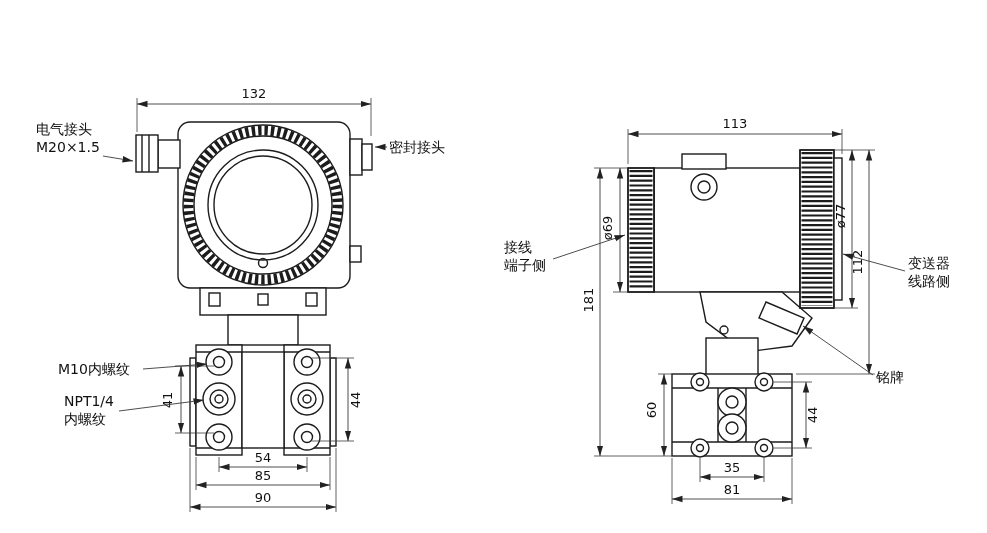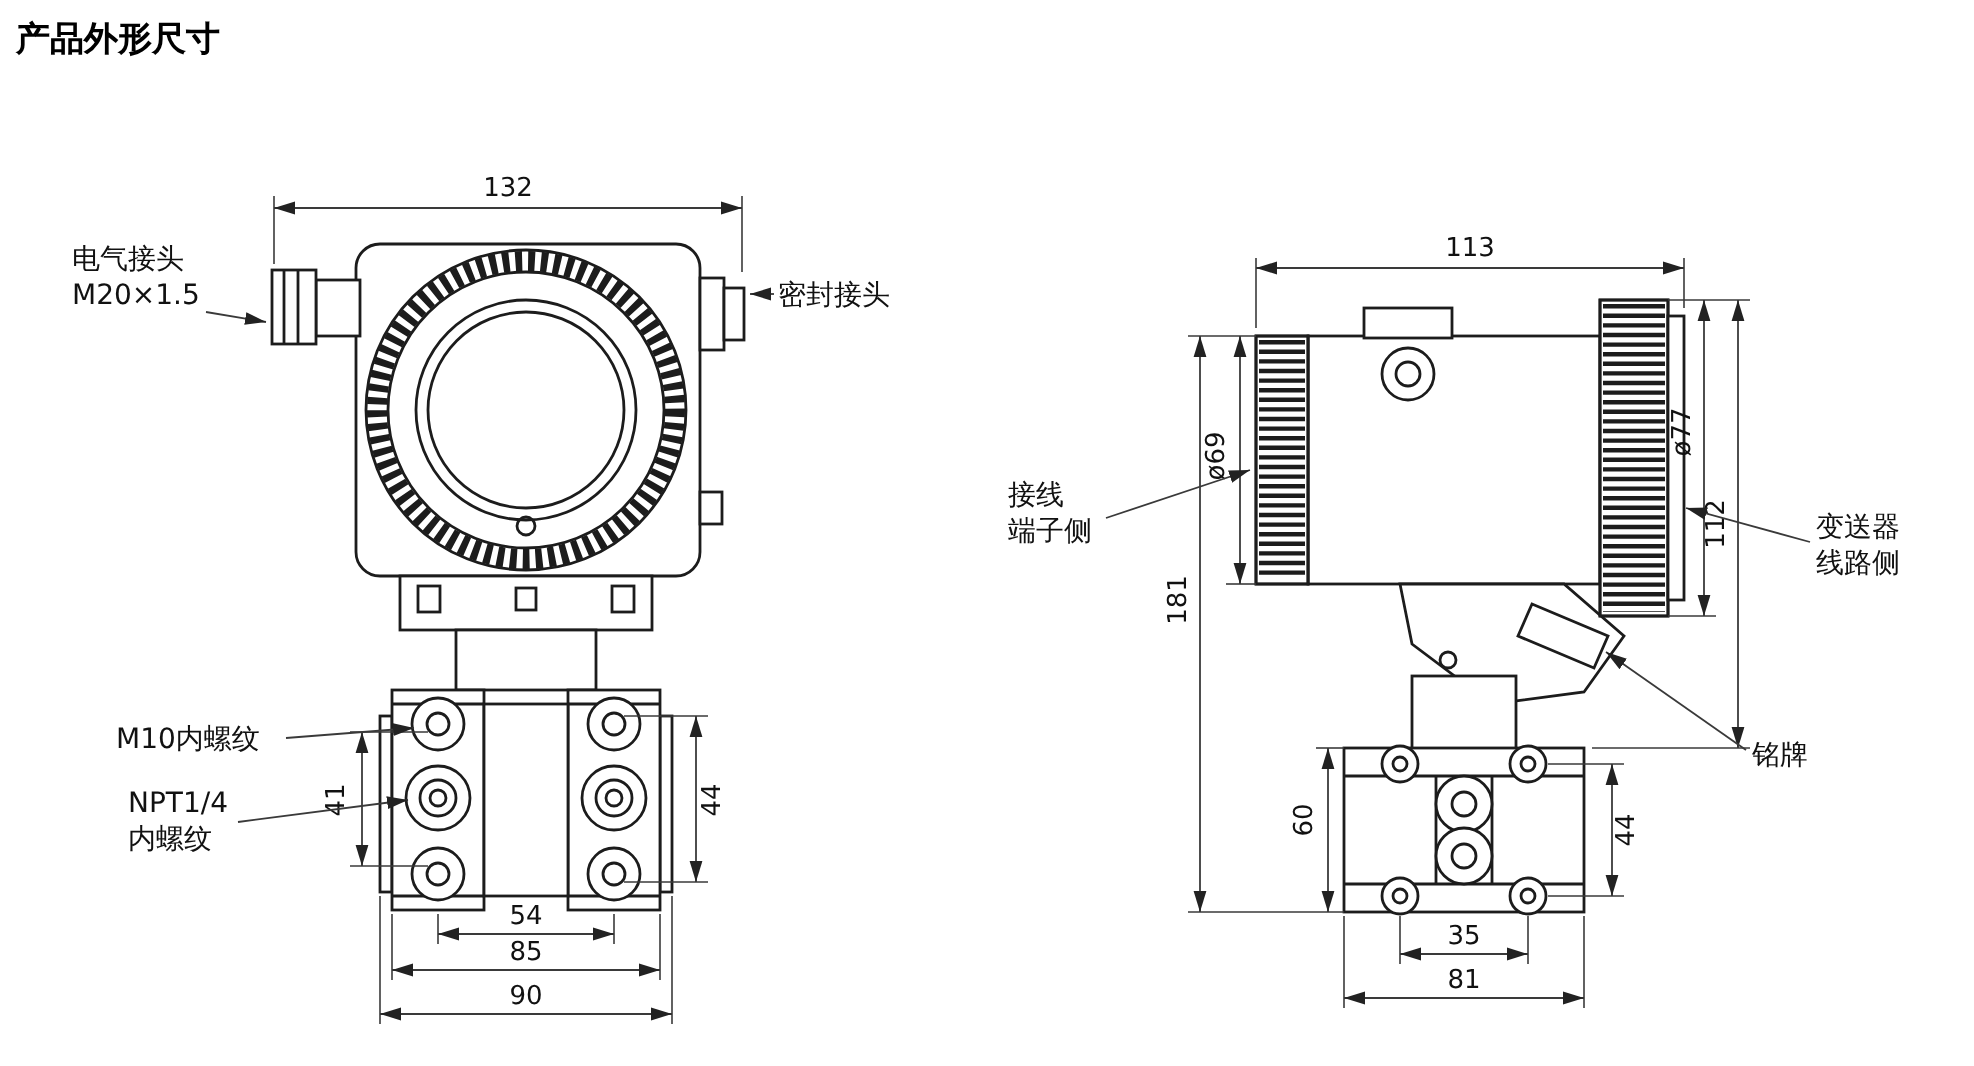--- a/index.html
+++ b/index.html
@@ -15,21 +15,20 @@
   .lnf{stroke:#1c1c1c;stroke-width:1.4;fill:#fff;}
   .thin{stroke:#3a3a3a;stroke-width:0.8;fill:none;}
   .dim{stroke:#3a3a3a;stroke-width:0.9;fill:none;marker-start:url(#arr);marker-end:url(#arr);}
   .leader{stroke:#3a3a3a;stroke-width:0.9;fill:none;marker-end:url(#arr);}
   .teeth{stroke:#1c1c1c;fill:none;}
 </style>
 </head>
 <body>
 
 <div class="canvas">
-  <div class="title">产品外形尺寸</div>
 
   <svg width="987" height="533" viewBox="0 0 987 533">
     <defs>
       <marker id="arr" markerWidth="11" markerHeight="8" refX="10.5" refY="4" orient="auto-start-reverse" markerUnits="userSpaceOnUse">
         <path d="M10.5,4 L0,0.8 L0,7.2 Z" fill="#222"></path>
       </marker>
     </defs>
 
     <g>
 

